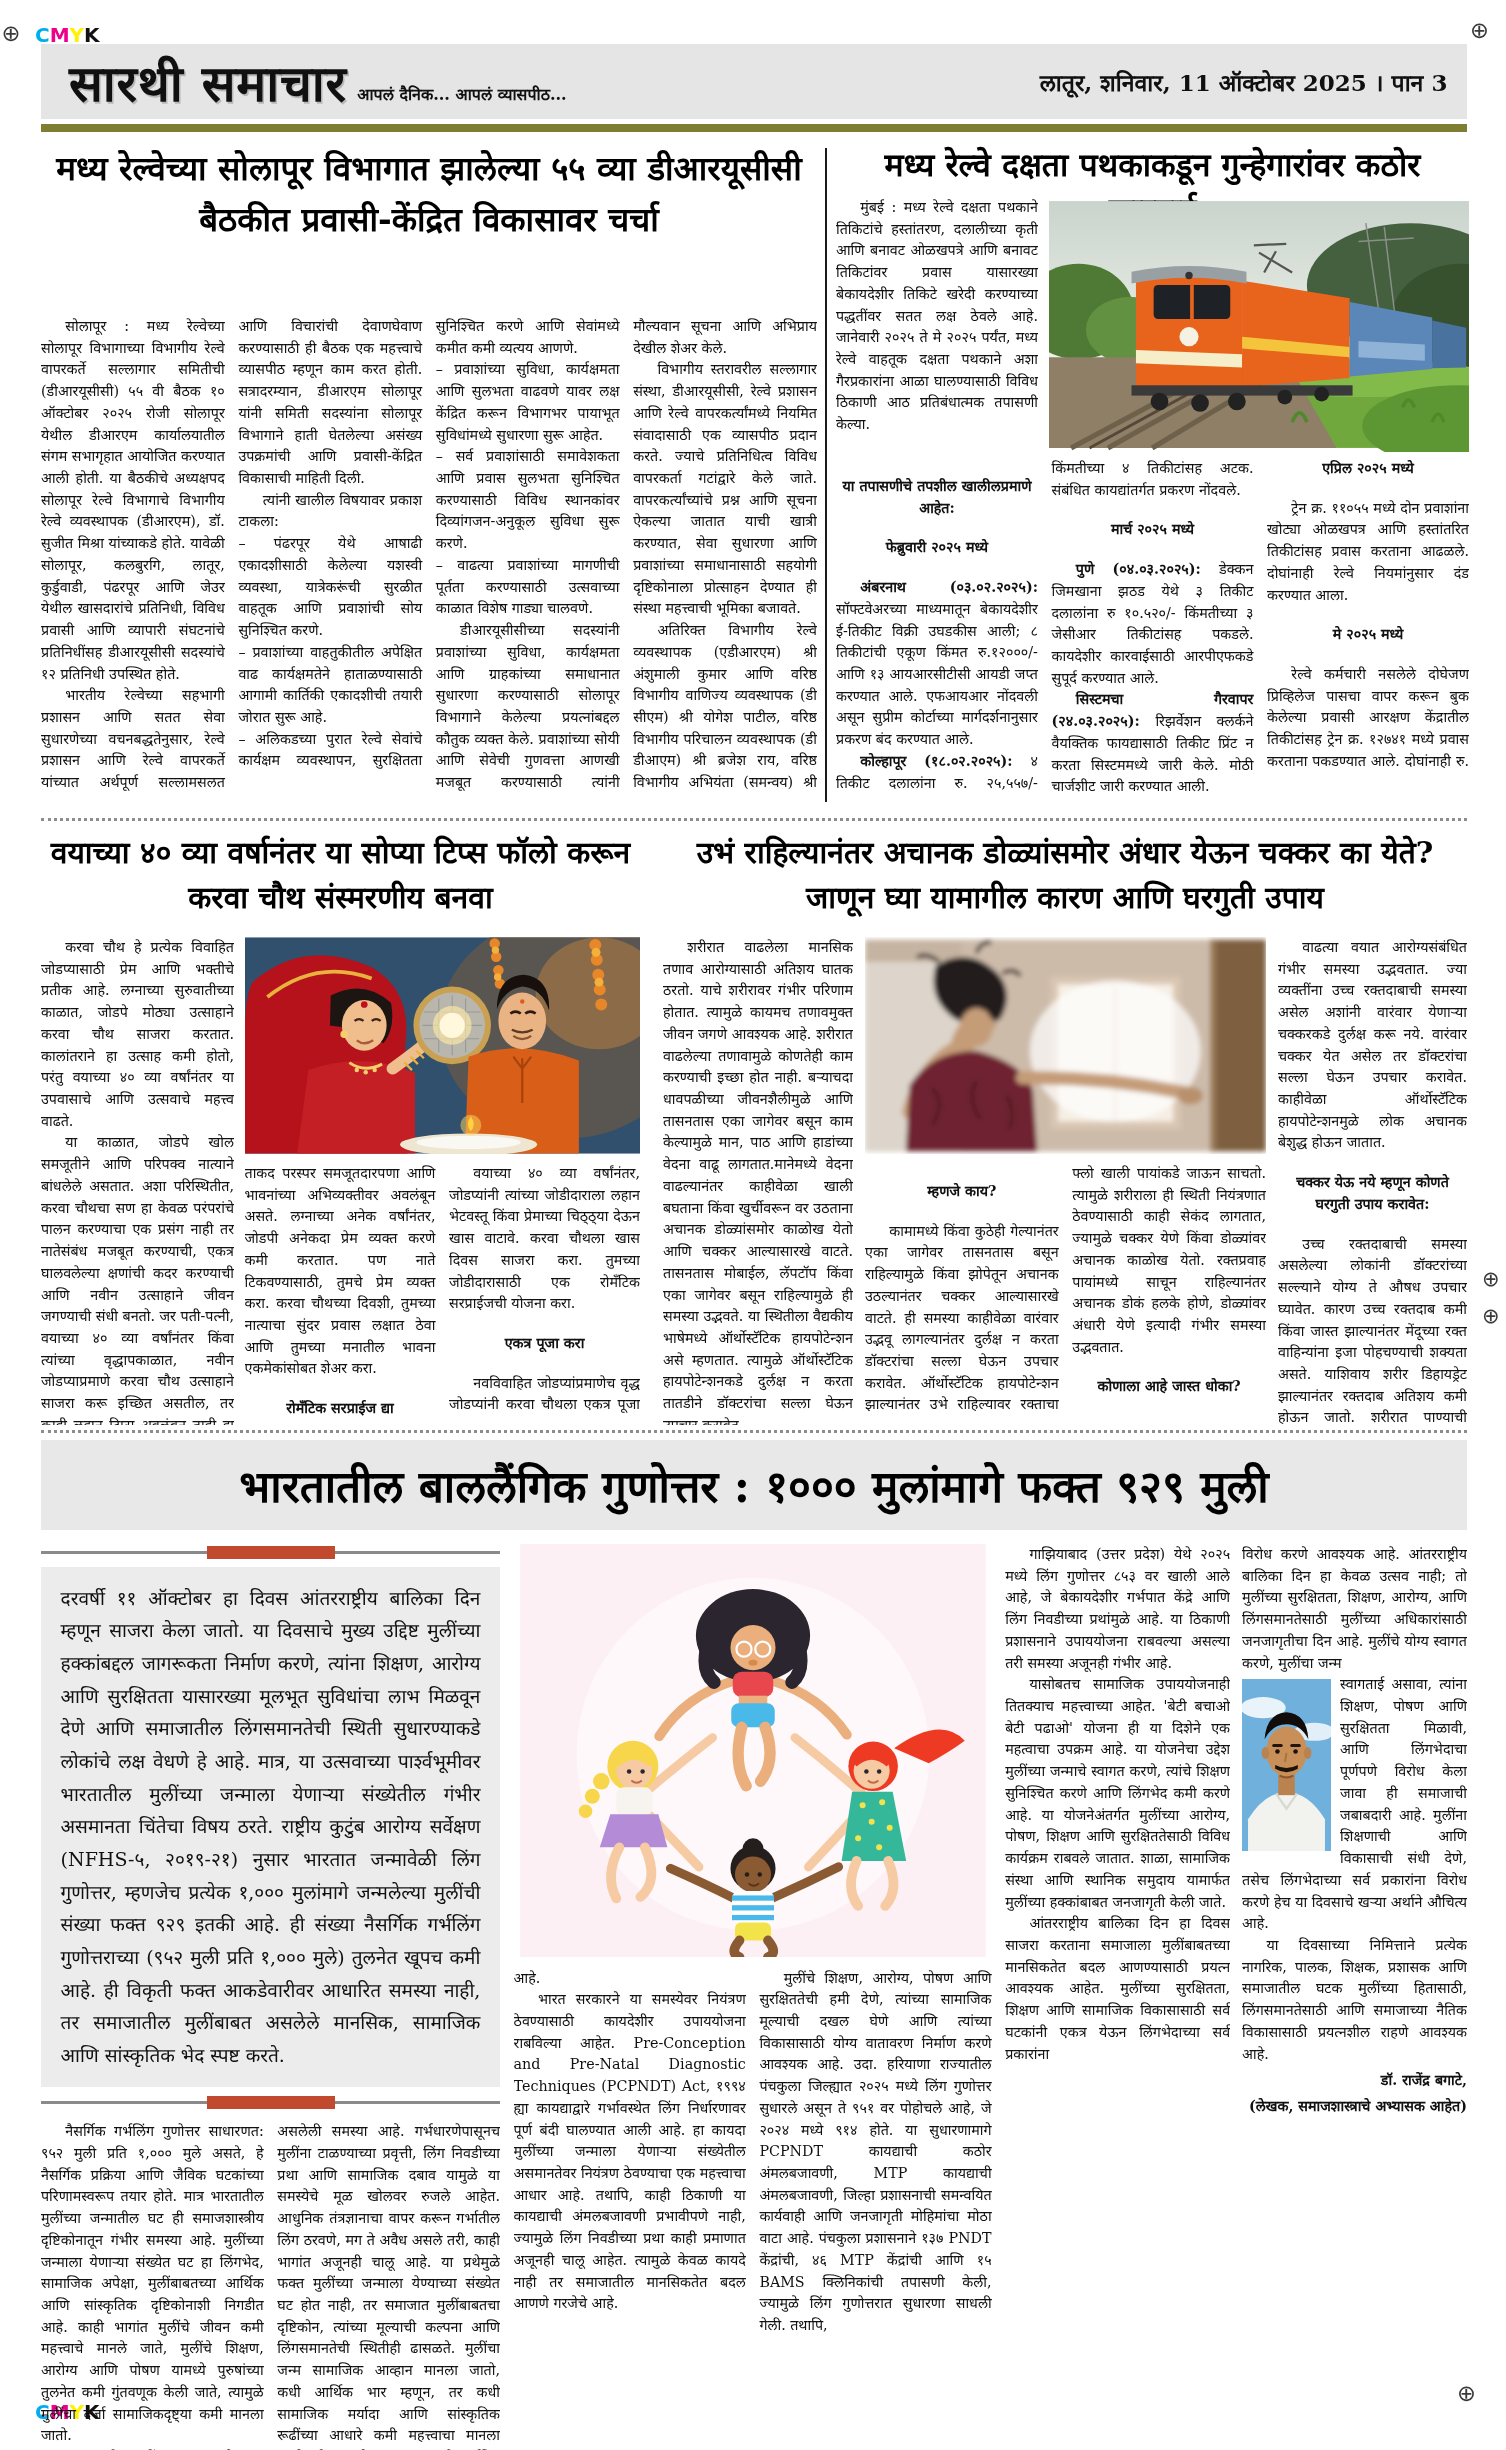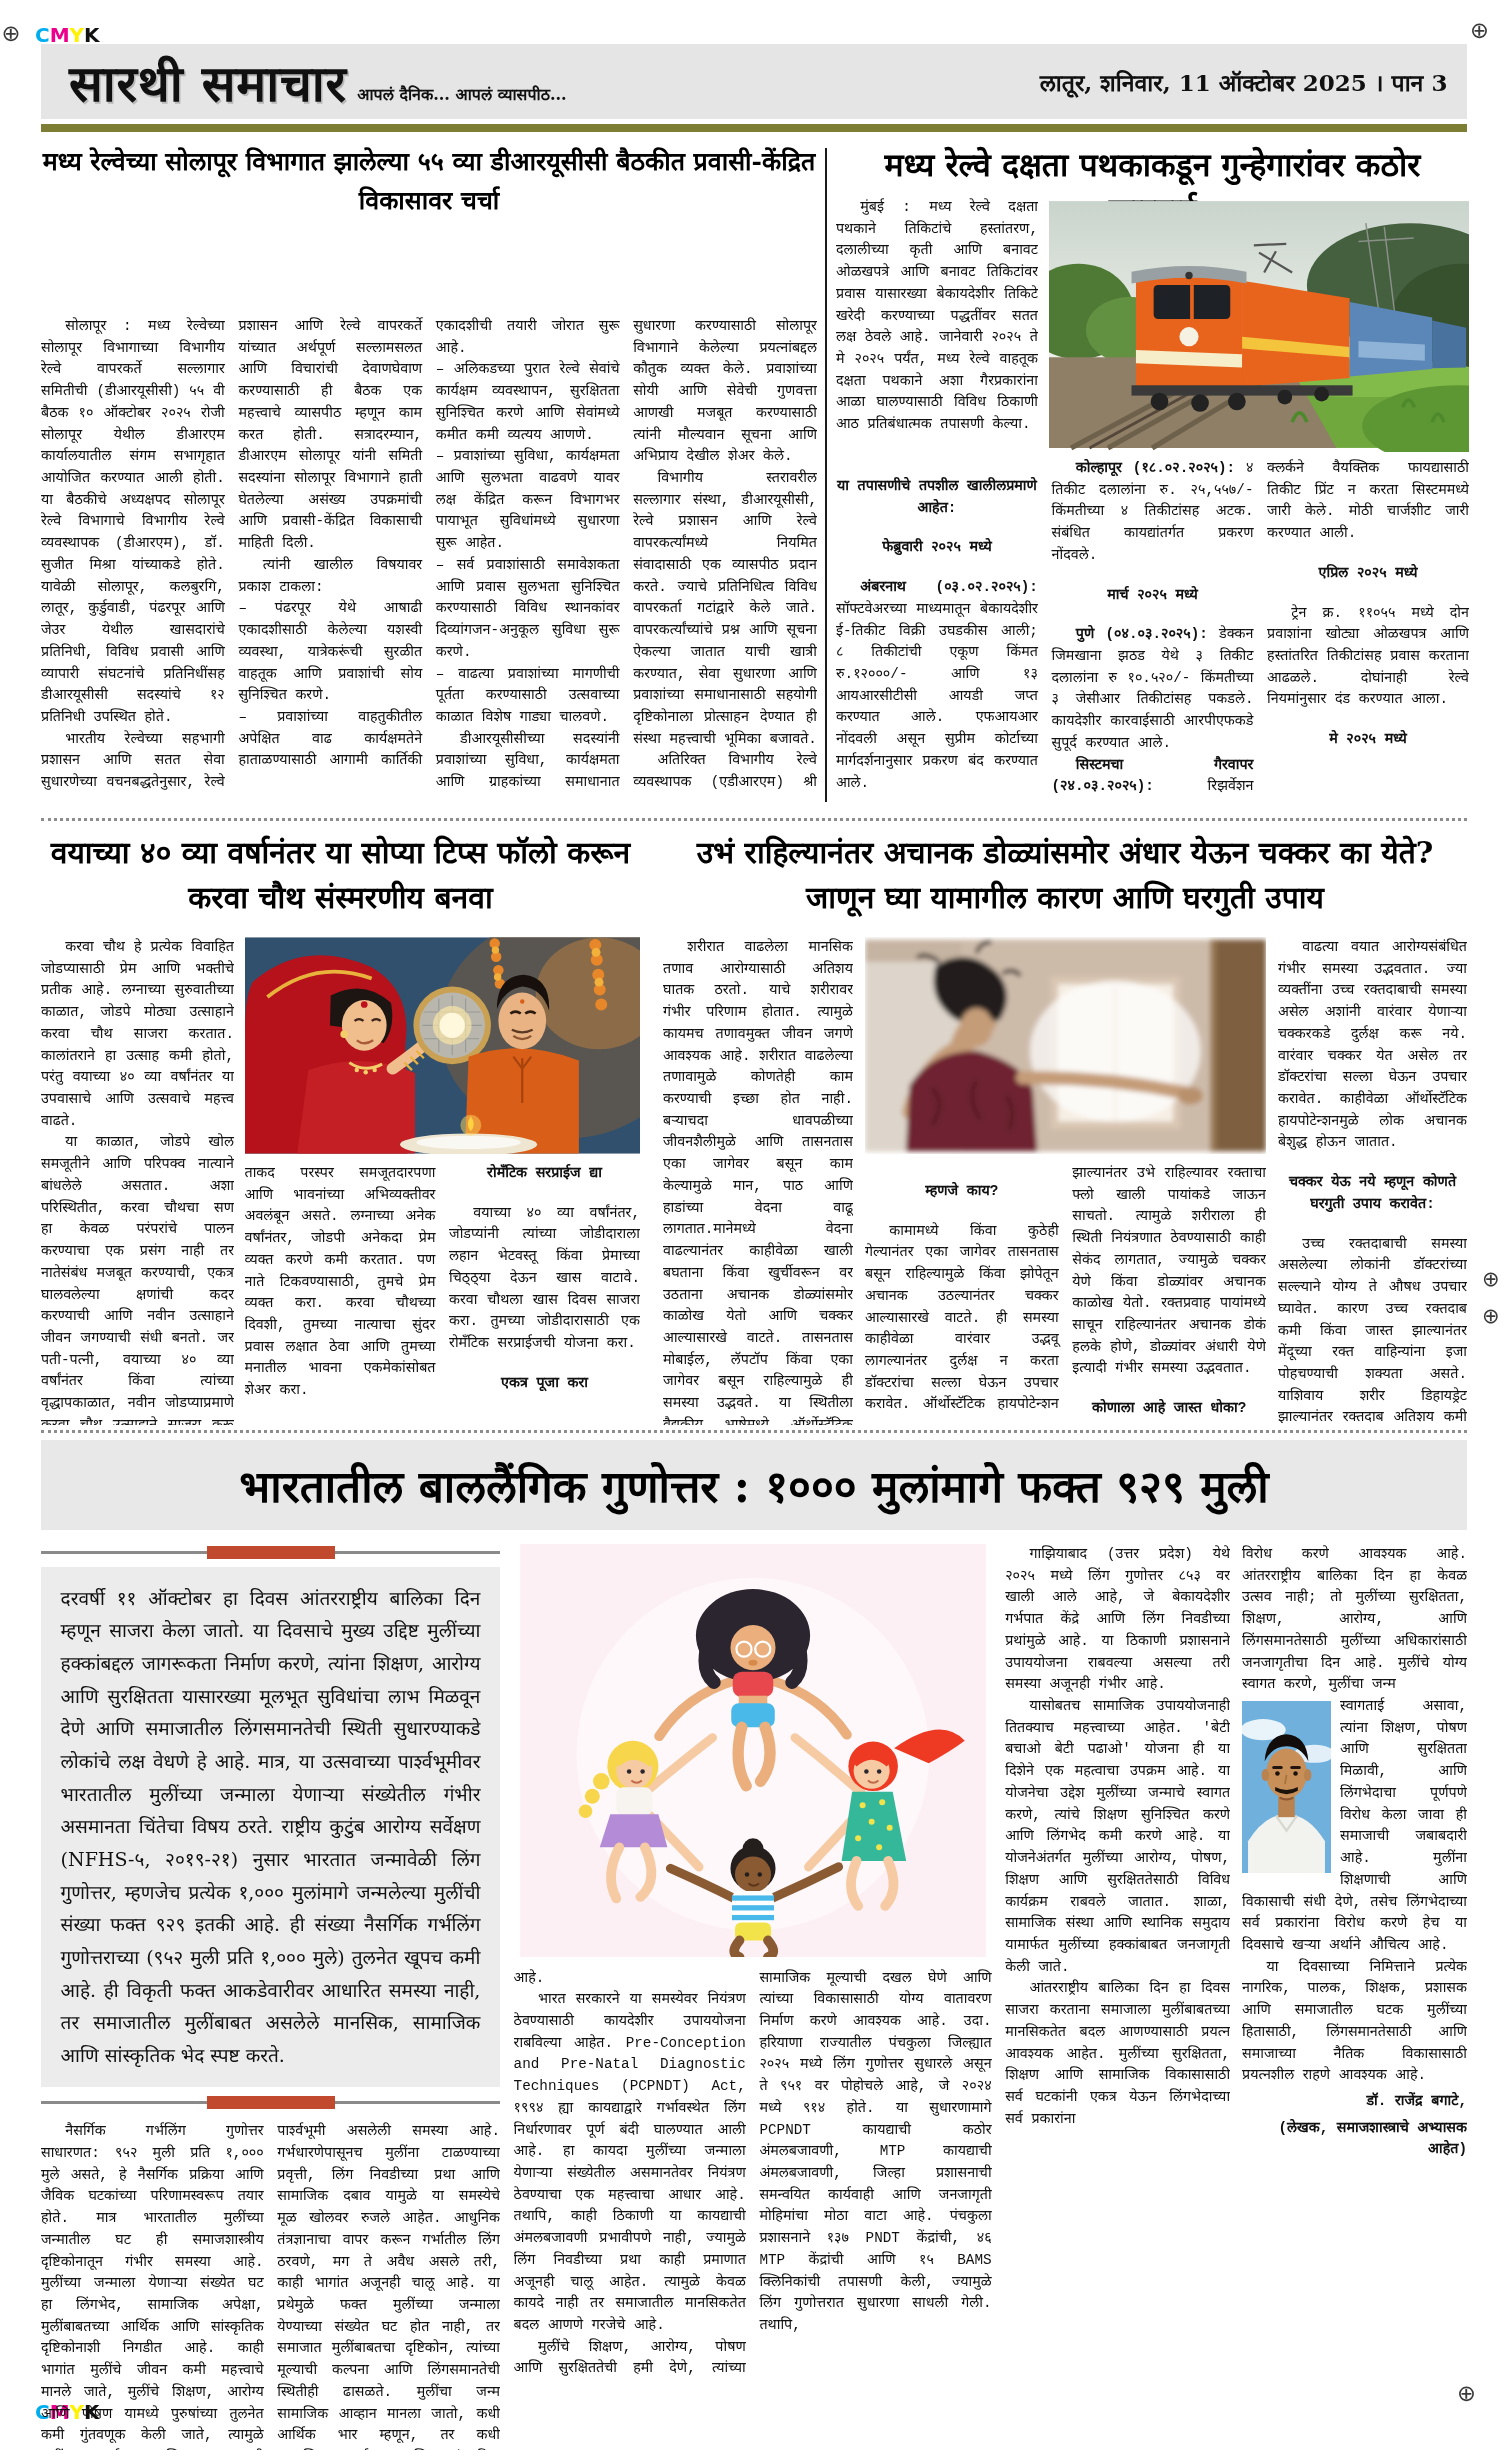--- a/index.html
+++ b/index.html
@@ -1,19 +1,19 @@
 <!DOCTYPE html>
 <html lang="mr" style="font-size:12px"><head>
 <meta charset="utf-8">
 <style>
   html,body{margin:0;padding:0;background:#9a9a9a;}
   .page{position:relative;width:1506px;height:2450px;background:#ffffff;
         font-family:"DejaVu Serif","Liberation Serif",serif;color:#101010;overflow:hidden;}
   .abs{position:absolute;}
-  p{margin:0;font-family:Liberation Mono, monospace;}
+  p{margin:0;}
   .para{text-indent:1.7em;text-align:justify;}
   .lead{text-align:justify;}
   .sub{font-weight:bold;text-align:center;text-indent:0;margin:18px 0;}
   .author{font-weight:bold;text-align:right;text-indent:0;margin-top:4.5px;}
   .body-txt{font-size:14.3px;line-height:1.52;}
   .cols-4{column-count:4;column-gap:13.6px;}
   .cols-3{column-count:3;column-gap:13.6px;}
   .cols-2{column-count:2;column-gap:13.6px;}
   .headline{font-weight:bold;text-align:center;color:#000;}
   .reg{color:#3a3a3a;font-family:"DejaVu Sans",sans-serif;}
@@ -51,21 +51,21 @@
     <span class="c">C</span><span class="m">M</span><span class="y">Y</span><span class="k">K</span>
   </div>
 
   <div class="abs masthead" style="left:41px;top:44px;width:1426px;height:75px;padding-left:28px;">
     <div class="mast-title">सारथी समाचार</div>
     <div class="mast-tag">आपलं दैनिक... आपलं व्यासपीठ...</div>
     <div class="mast-date">लातूर, शनिवार, 11 ऑक्टोबर 2025 । पान 3</div>
   </div>
   <div class="abs olivebar" style="left:41px;top:124px;width:1426px;height:7.5px;"></div>
 
-  <div class="abs headline" style="left:41px;top:143px;width:776px;font-size:25px;line-height:1.55;">मध्य रेल्वेच्या सोलापूर विभागात झालेल्या ५५ व्या डीआरयूसीसी बैठकीत प्रवासी-केंद्रित विकासावर चर्चा</div>
+  <div class="abs headline" style="left:41px;top:143px;width:776px;font-size:33px;line-height:1.55;">मध्य रेल्वेच्या सोलापूर विभागात झालेल्या ५५ व्या डीआरयूसीसी बैठकीत प्रवासी-केंद्रित विकासावर चर्चा</div>
   <div class="abs body-txt cols-4" style="left:41px;top:316px;width:776px;height:493px;overflow:hidden;">
       <p class="para">सोलापूर : मध्य रेल्वेच्या सोलापूर विभागाच्या विभागीय रेल्वे वापरकर्ते सल्लागार समितीची (डीआरयूसीसी) ५५ वी बैठक १० ऑक्टोबर २०२५ रोजी सोलापूर येथील डीआरएम कार्यालयातील संगम सभागृहात आयोजित करण्यात आली होती. या बैठकीचे अध्यक्षपद सोलापूर रेल्वे विभागाचे विभागीय रेल्वे व्यवस्थापक (डीआरएम), डॉ. सुजीत मिश्रा यांच्याकडे होते. यावेळी सोलापूर, कलबुरगि, लातूर, कुर्डुवाडी, पंढरपूर आणि जेउर येथील खासदारांचे प्रतिनिधी, विविध प्रवासी आणि व्यापारी संघटनांचे प्रतिनिधींसह डीआरयूसीसी सदस्यांचे १२ प्रतिनिधी उपस्थित होते.</p>
       <p class="para">भारतीय रेल्वेच्या सहभागी प्रशासन आणि सतत सेवा सुधारणेच्या वचनबद्धतेनुसार, रेल्वे प्रशासन आणि रेल्वे वापरकर्ते यांच्यात अर्थपूर्ण सल्लामसलत आणि विचारांची देवाणघेवाण करण्यासाठी ही बैठक एक महत्त्वाचे व्यासपीठ म्हणून काम करत होती. सत्रादरम्यान, डीआरएम सोलापूर यांनी समिती सदस्यांना सोलापूर विभागाने हाती घेतलेल्या असंख्य उपक्रमांची आणि प्रवासी-केंद्रित विकासाची माहिती दिली.</p>
       <p class="para">त्यांनी खालील विषयावर प्रकाश टाकला:</p>
       <p class="lead">– पंढरपूर येथे आषाढी एकादशीसाठी केलेल्या यशस्वी व्यवस्था, यात्रेकरूंची सुरळीत वाहतूक आणि प्रवाशांची सोय सुनिश्चित करणे.</p>
       <p class="lead">– प्रवाशांच्या वाहतुकीतील अपेक्षित वाढ कार्यक्षमतेने हाताळण्यासाठी आगामी कार्तिकी एकादशीची तयारी जोरात सुरू आहे.</p>
       <p class="lead">– अलिकडच्या पुरात रेल्वे सेवांचे कार्यक्षम व्यवस्थापन, सुरक्षितता सुनिश्चित करणे आणि सेवांमध्ये कमीत कमी व्यत्यय आणणे.</p>
       <p class="lead">– प्रवाशांच्या सुविधा, कार्यक्षमता आणि सुलभता वाढवणे यावर लक्ष केंद्रित करून विभागभर पायाभूत सुविधांमध्ये सुधारणा सुरू आहेत.</p>
       <p class="lead">– सर्व प्रवाशांसाठी समावेशकता आणि प्रवास सुलभता सुनिश्चित करण्यासाठी विविध स्थानकांवर दिव्यांगजन-अनुकूल सुविधा सुरू करणे.</p>
       <p class="lead">– वाढत्या प्रवाशांच्या मागणीची पूर्तता करण्यासाठी उत्सवाच्या काळात विशेष गाड्या चालवणे.</p>

